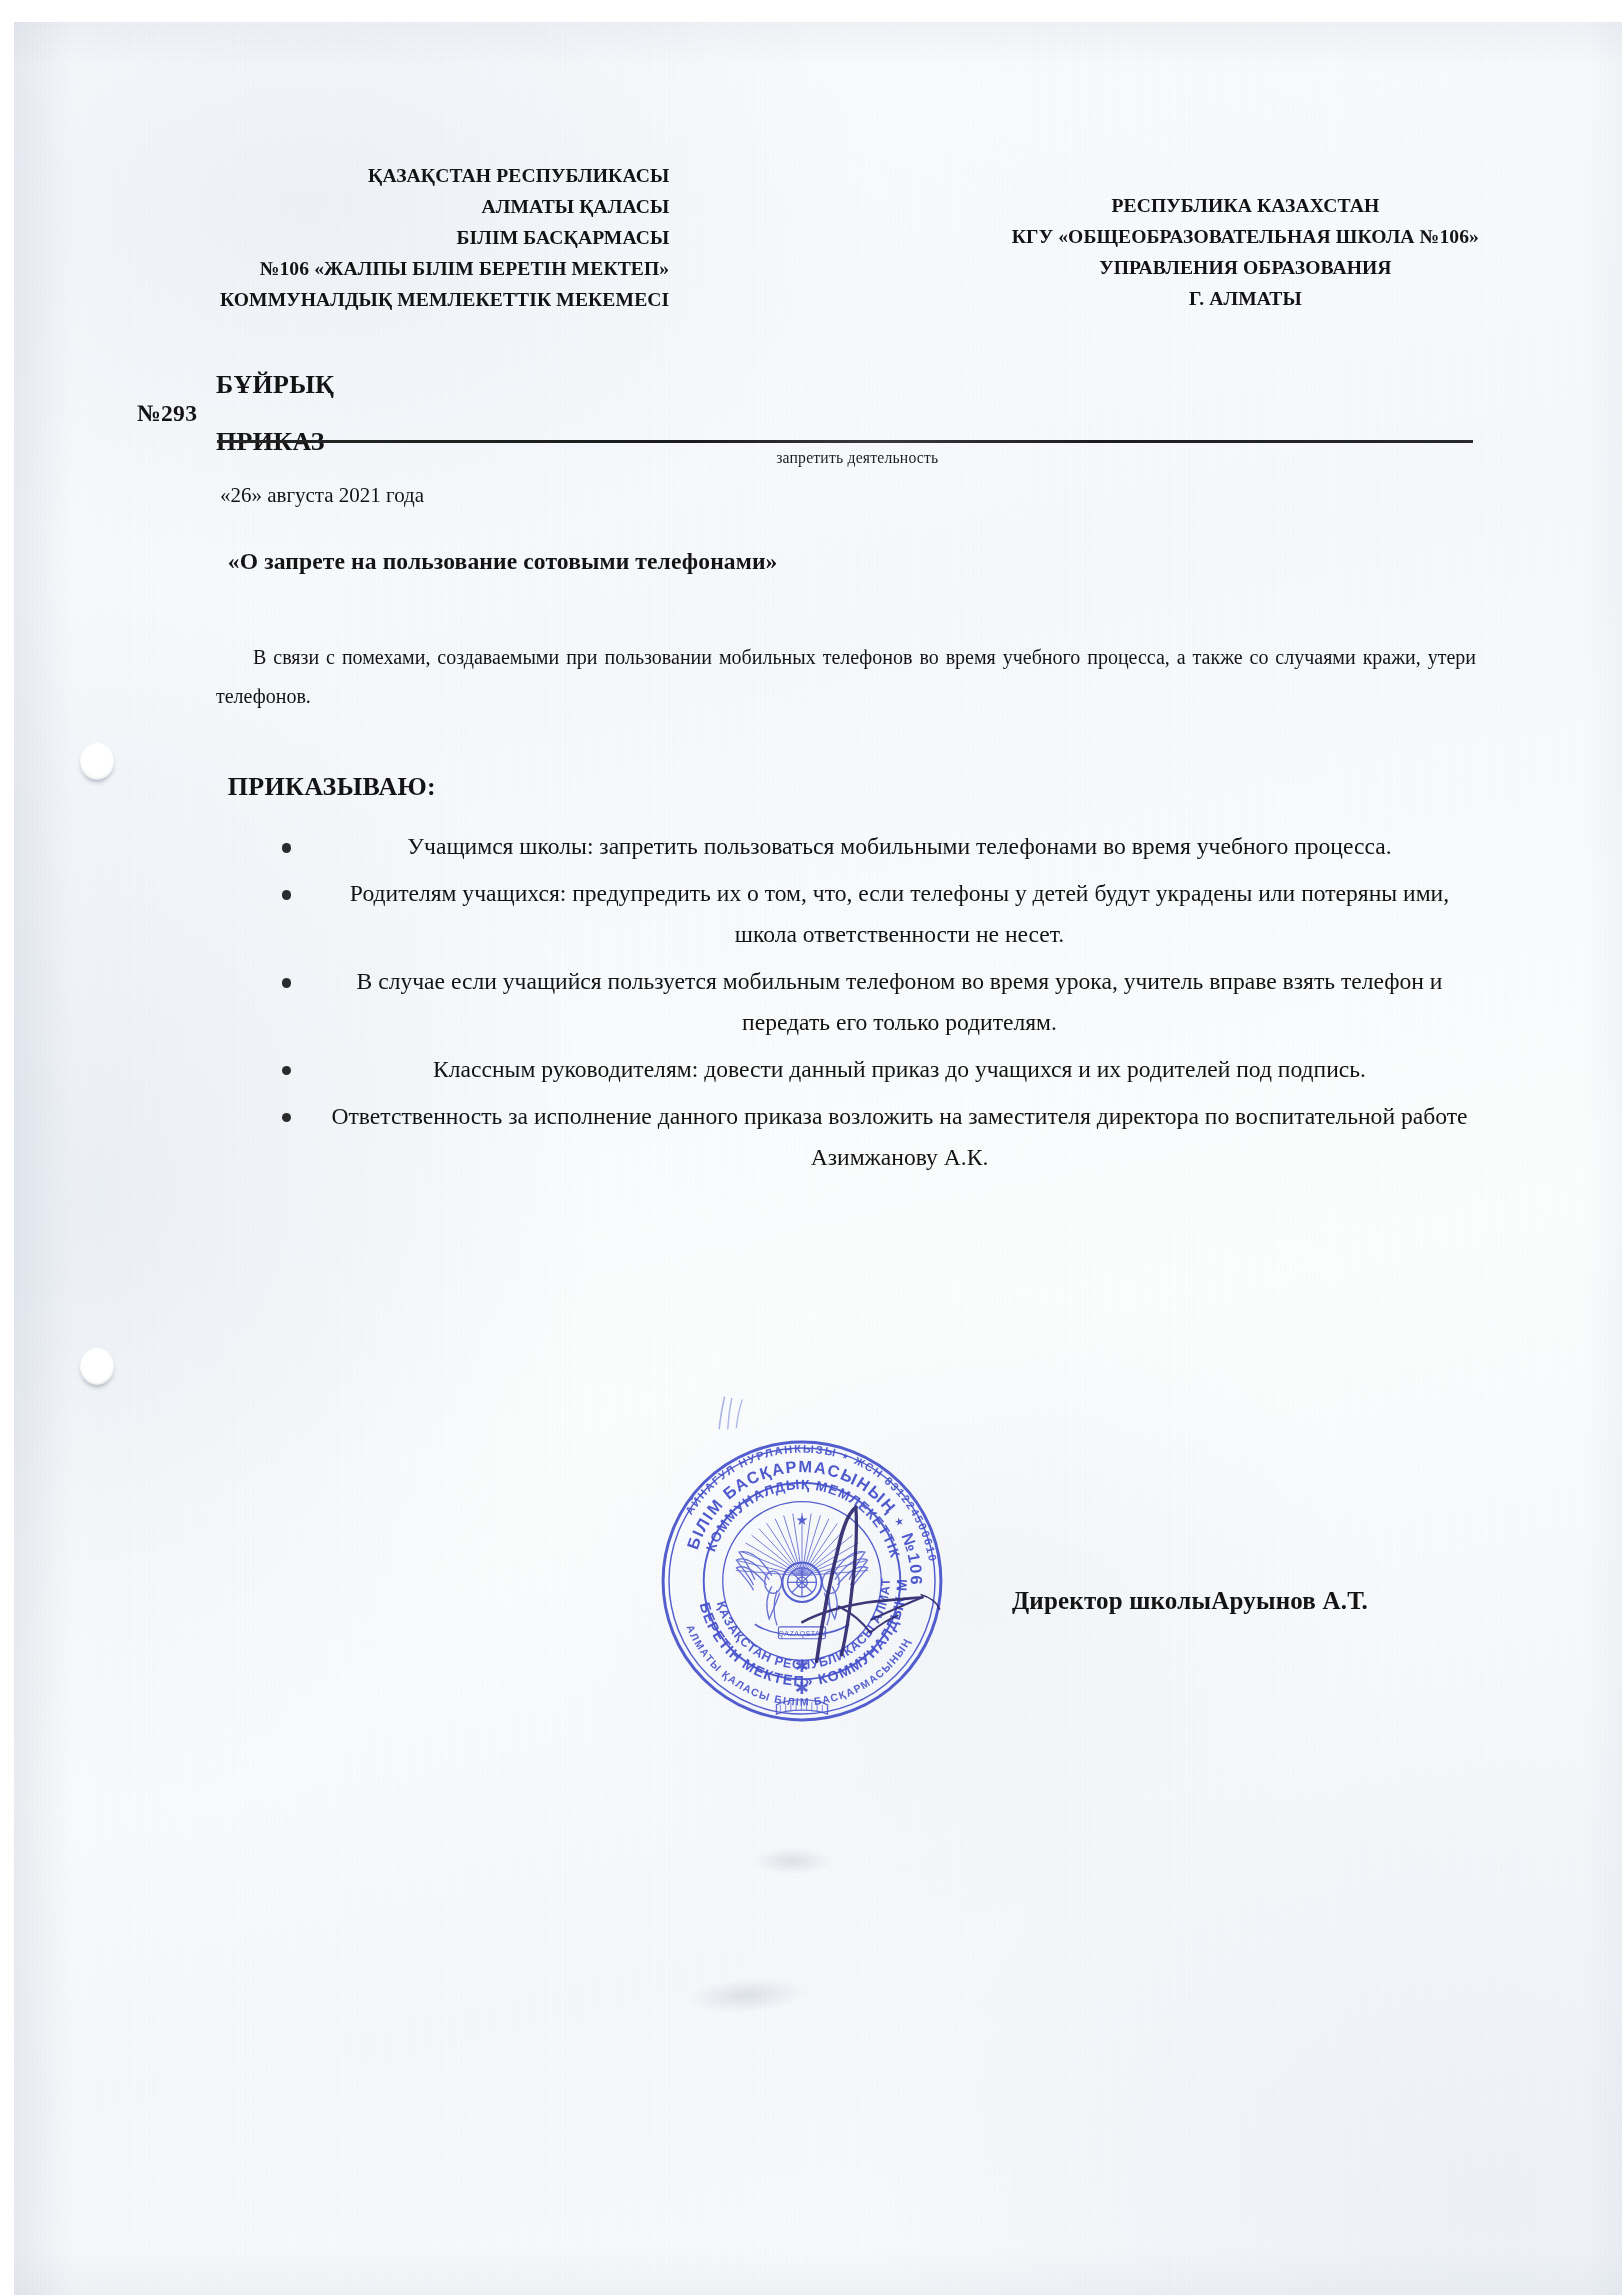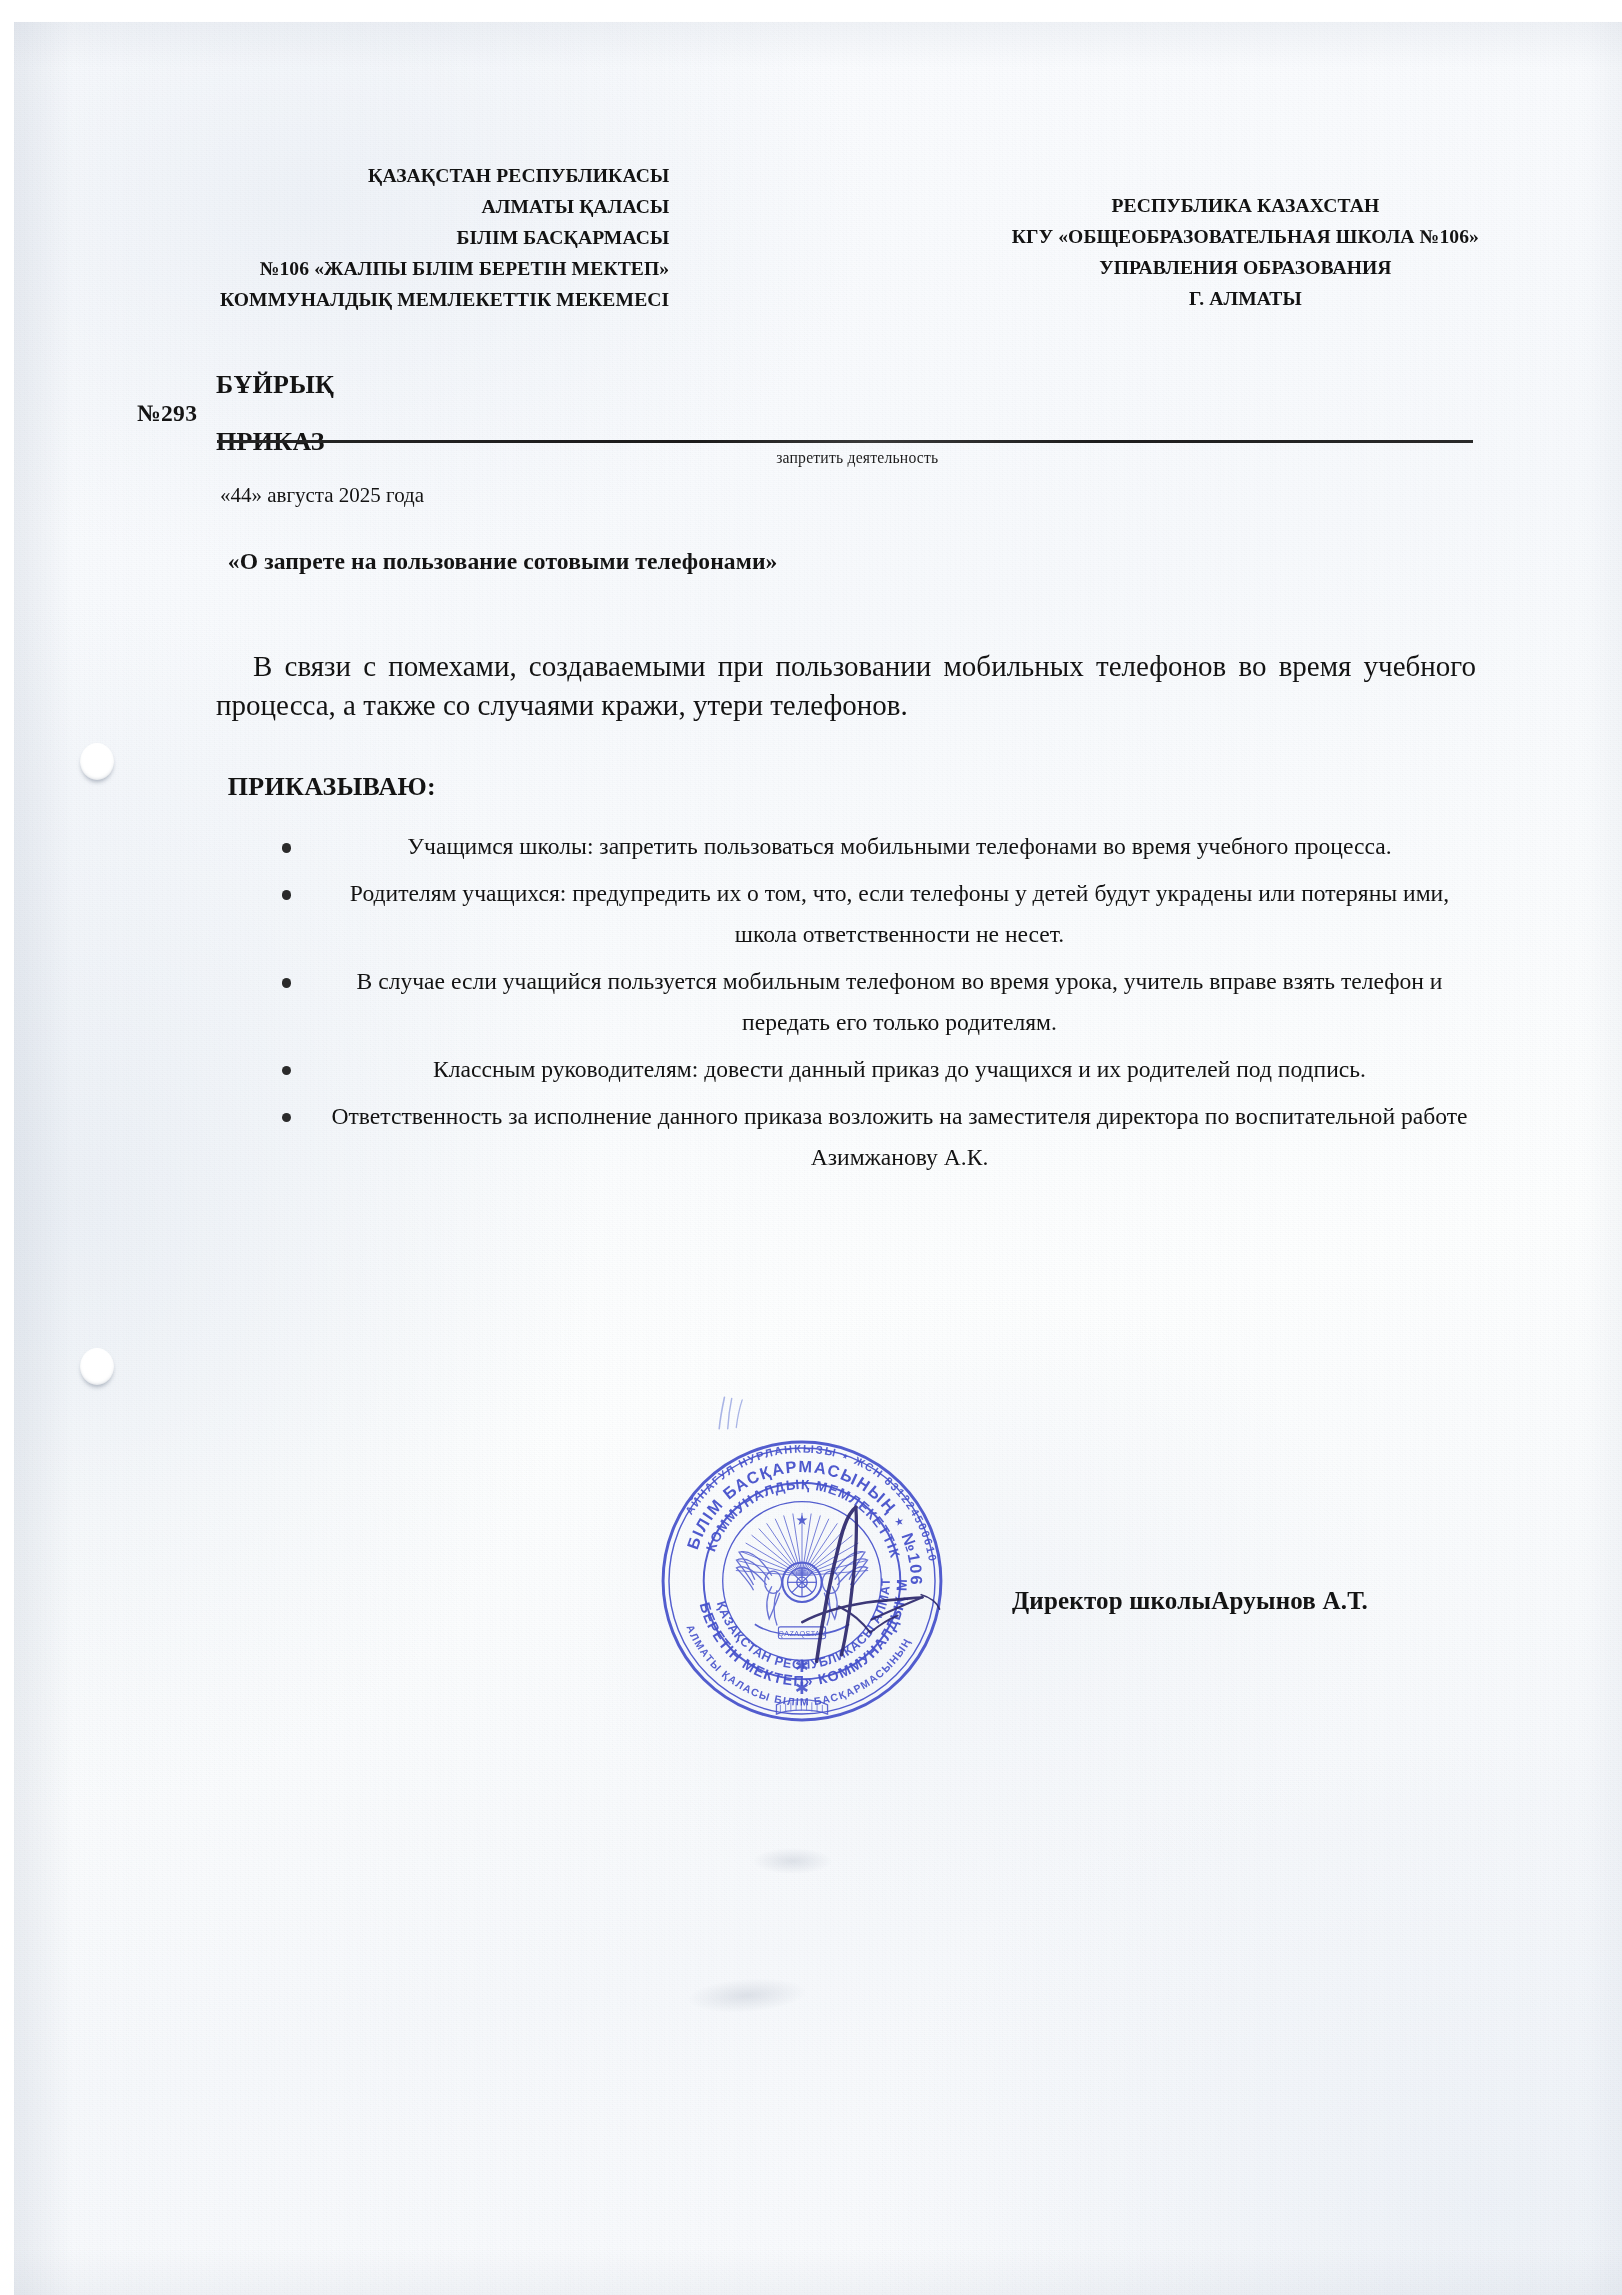--- a/index.html
+++ b/index.html
@@ -163,21 +163,21 @@
     font-size: 23.6px;
     letter-spacing: 0.1px;
   }
 
   
   .intro {
     position: absolute;
     top: 618px;
     left: 0;
     width: 1260px;
-    font-size: 29px;
+    font-size: 20px;
     line-height: 39px;
     text-indent: 37px;
     text-align: justify;
     color: #131313;
   }
 
   
   .command-heading {
     position: absolute;
     top: 772px;
@@ -313,21 +313,21 @@
 
     <div class="order-row">
       <span>БҰЙРЫҚ</span>
       <span class="num">№293</span>
       <span class="right">ПРИКАЗ</span>
     </div>
 
     <div class="rule"></div>
     <div class="rule-caption">запретить деятельность</div>
 
-    <div class="doc-date">«44» августа 2025 года</div>
+    <div class="doc-date">«26» августа 2021 года</div>
 
     <div class="subject">«О запрете на пользование сотовыми телефонами»</div>
 
     <p class="intro">В связи с помехами, создаваемыми при пользовании мобильных телефонов во время учебного процесса, а также со случаями кражи, утери телефонов.</p>
 
     <div class="command-heading">ПРИКАЗЫВАЮ:</div>
 
     <ul class="bullets">
       <li>Учащимся школы: запретить пользоваться мобильными телефонами во время учебного процесса.</li>
       <li>Родителям учащихся: предупредить их о том, что, если телефоны у детей будут украдены или потеряны ими, школа ответственности не несет.</li>

